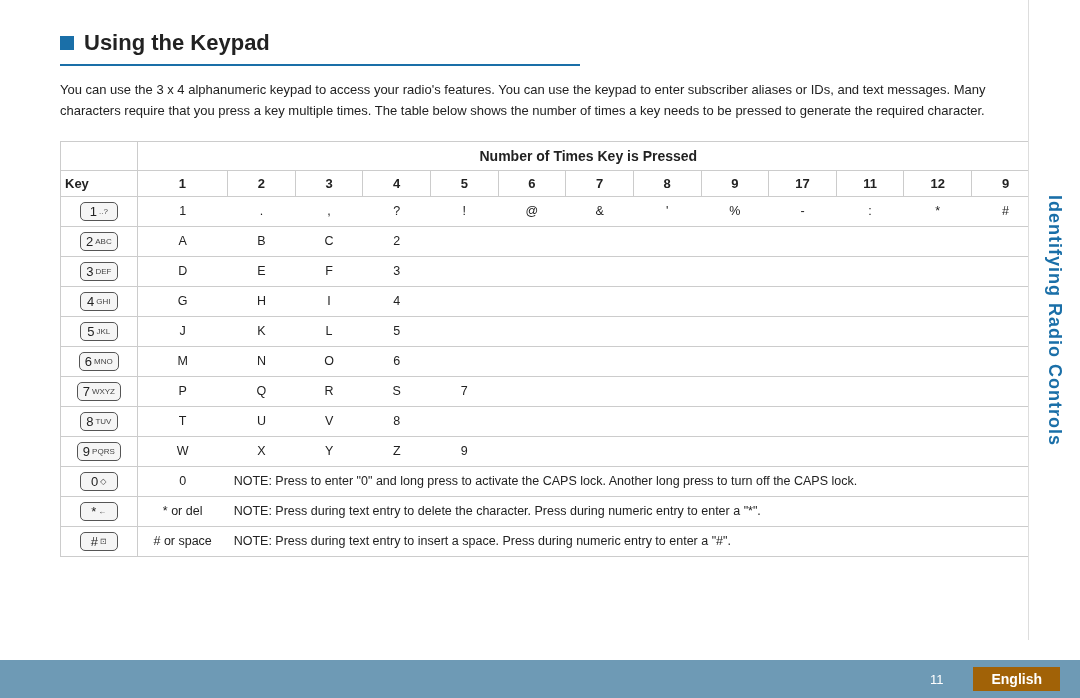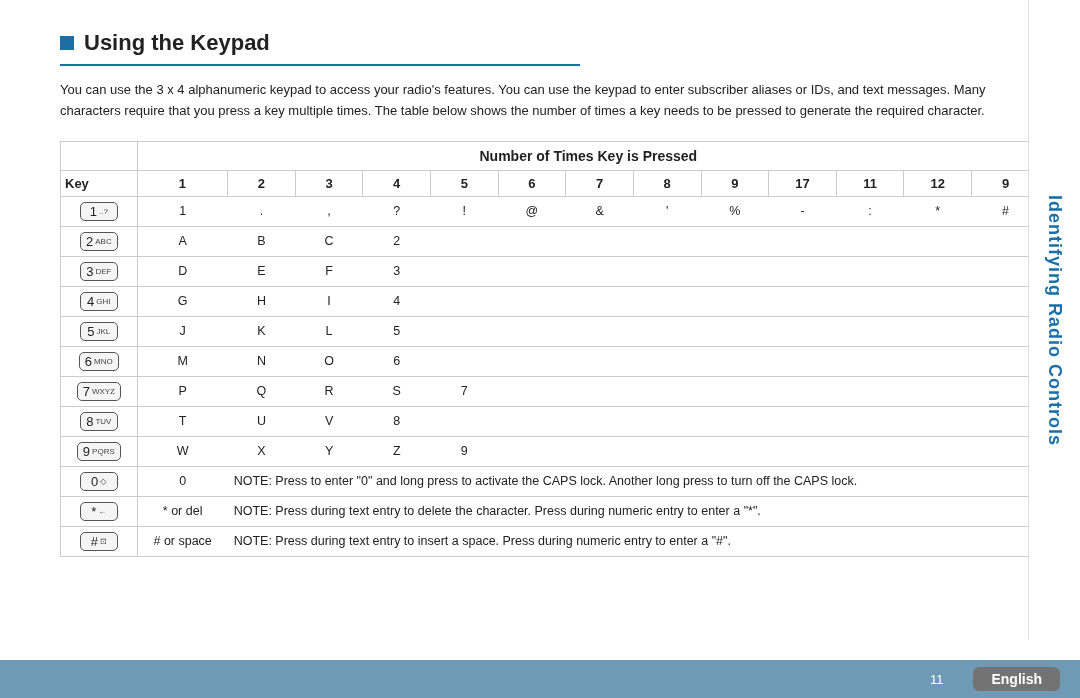--- a/index.html
+++ b/index.html
@@ -55,26 +55,26 @@
       align-items: center;
       justify-content: flex-end;
       padding-right: 20px;
     }
     .bottom-bar .page-num {
       color: #fff;
       font-size: 13px;
       margin-right: 30px;
     }
     .bottom-bar .lang-box {
-      background: #737373;
+      background: #a16207;
       color: #fff;
       font-size: 14px;
       font-weight: bold;
       padding: 4px 18px;
-      border-radius: 6px;
+      border-radius: 0;
     }
 
     
     .main-content {
       position: absolute;
       left: 0;
       top: 0;
       width: 1028px;
       height: 660px;
       padding: 30px 40px 20px 60px;

